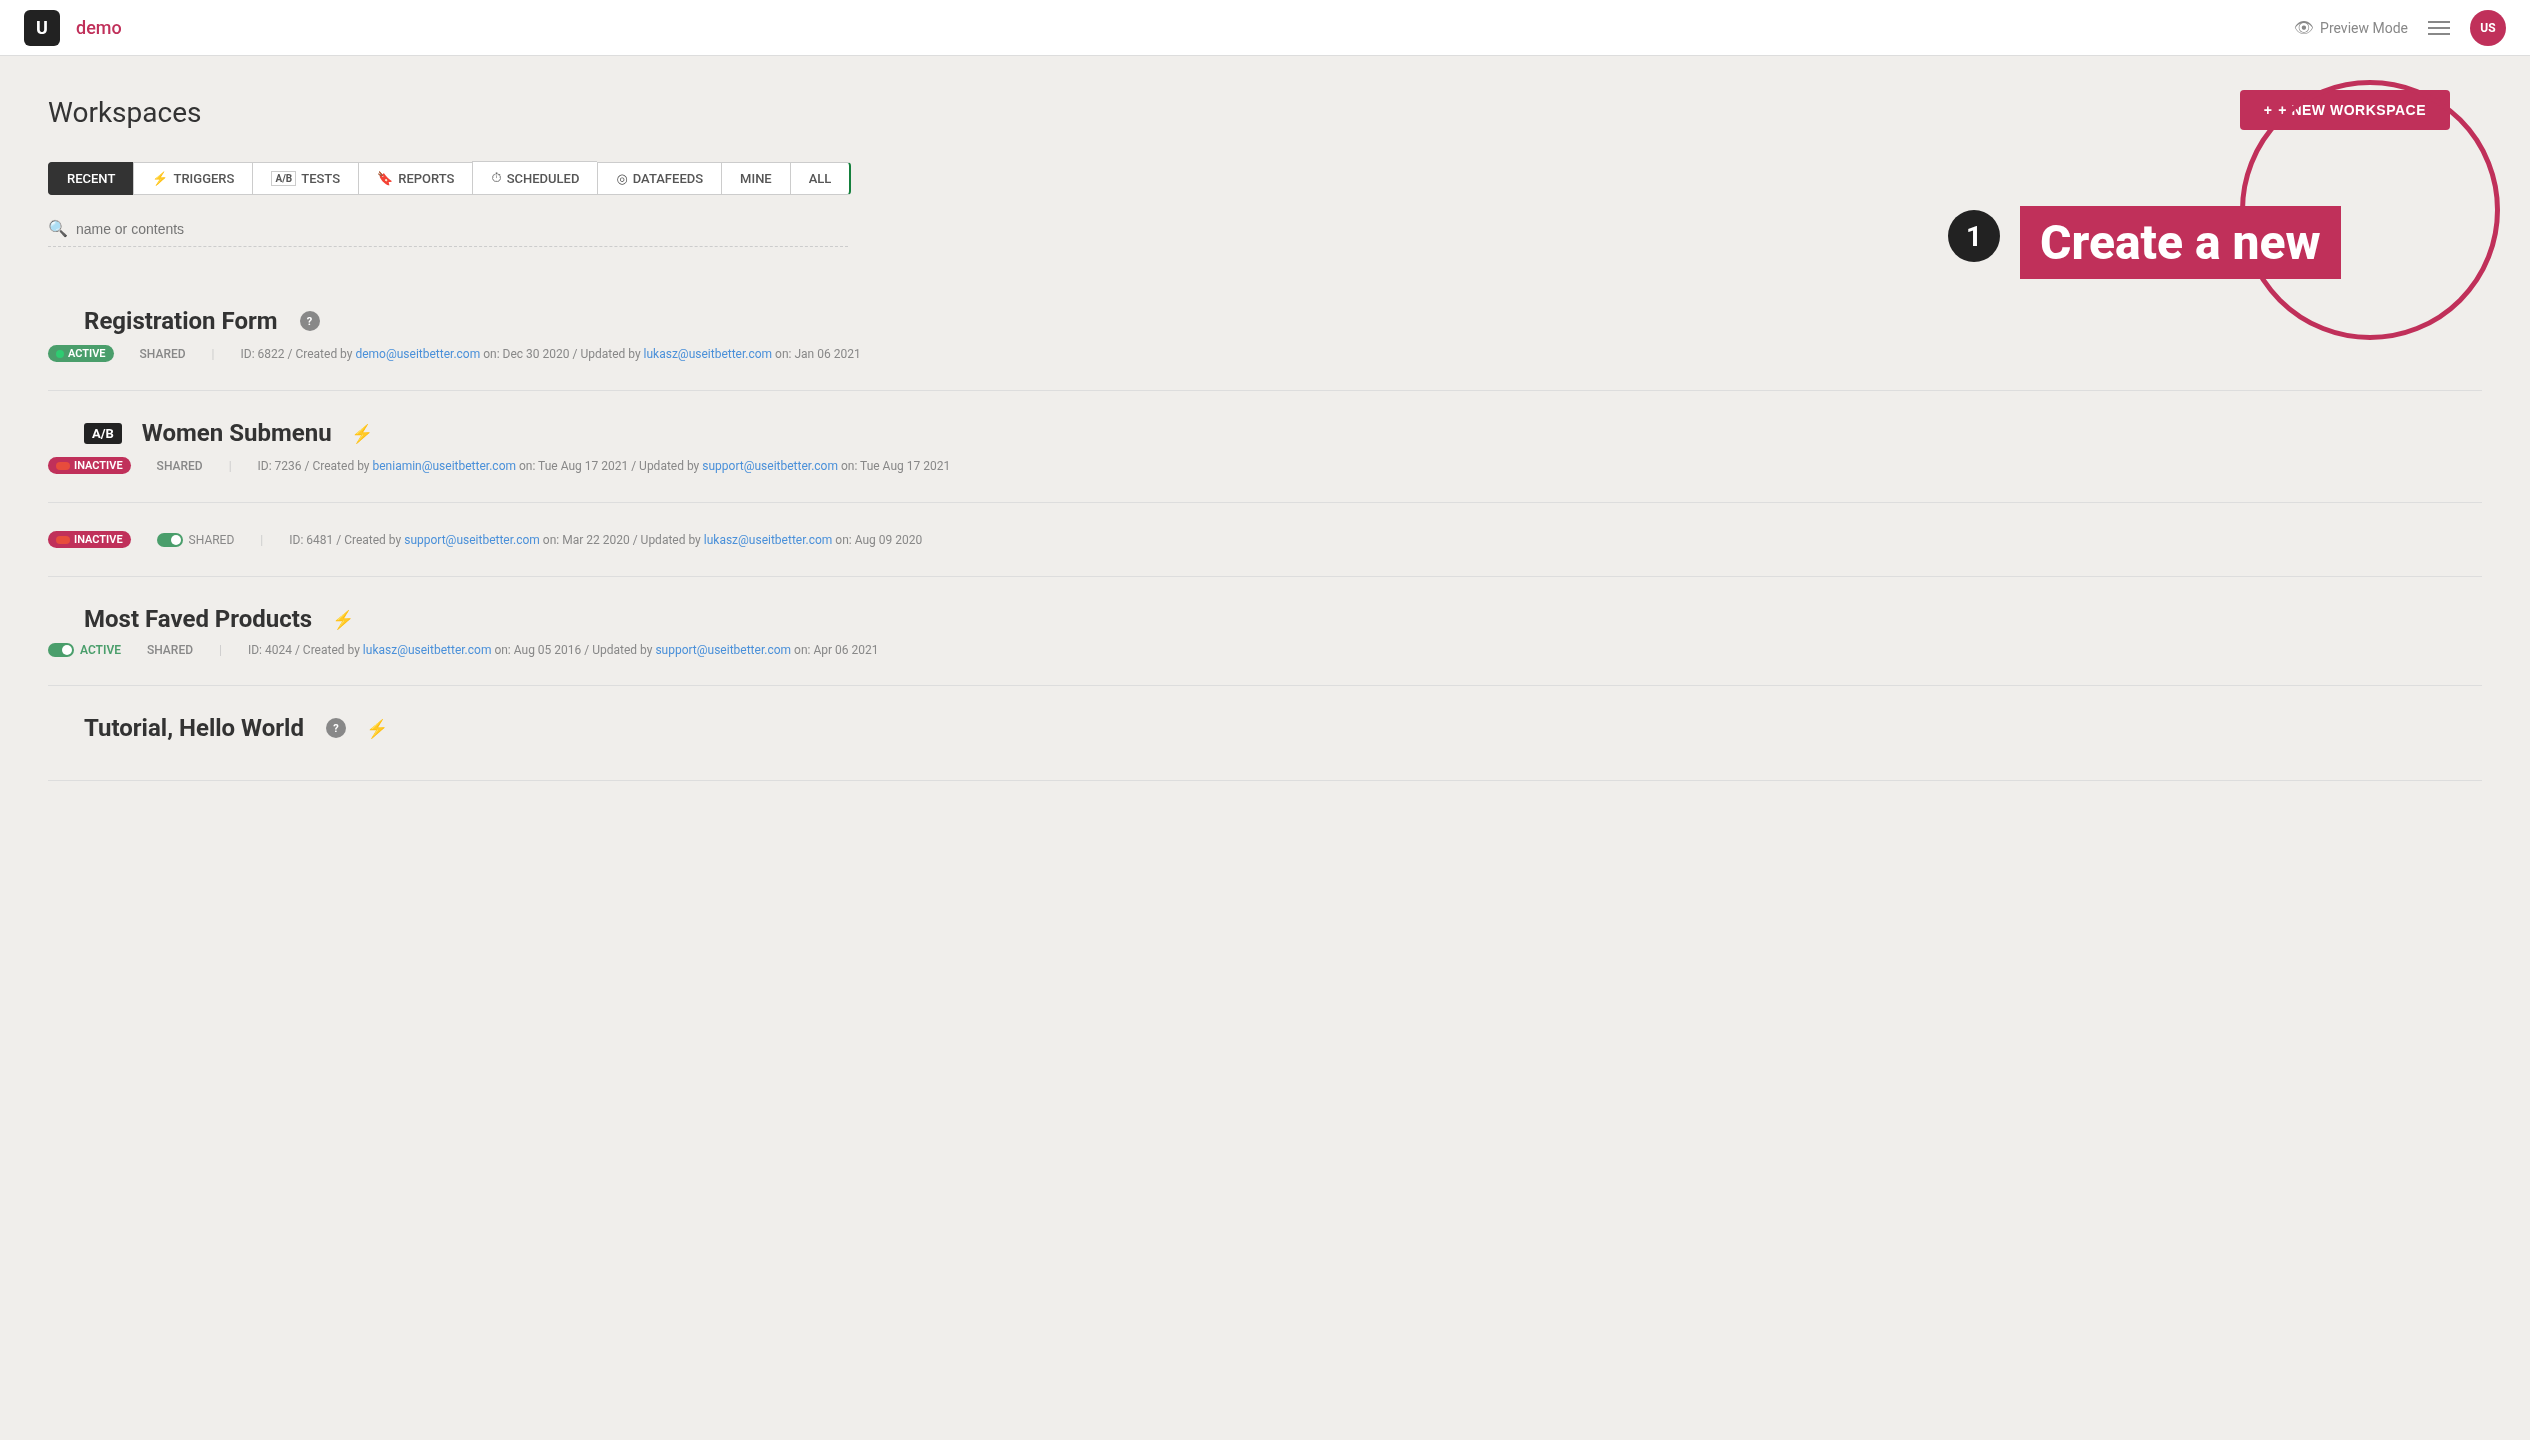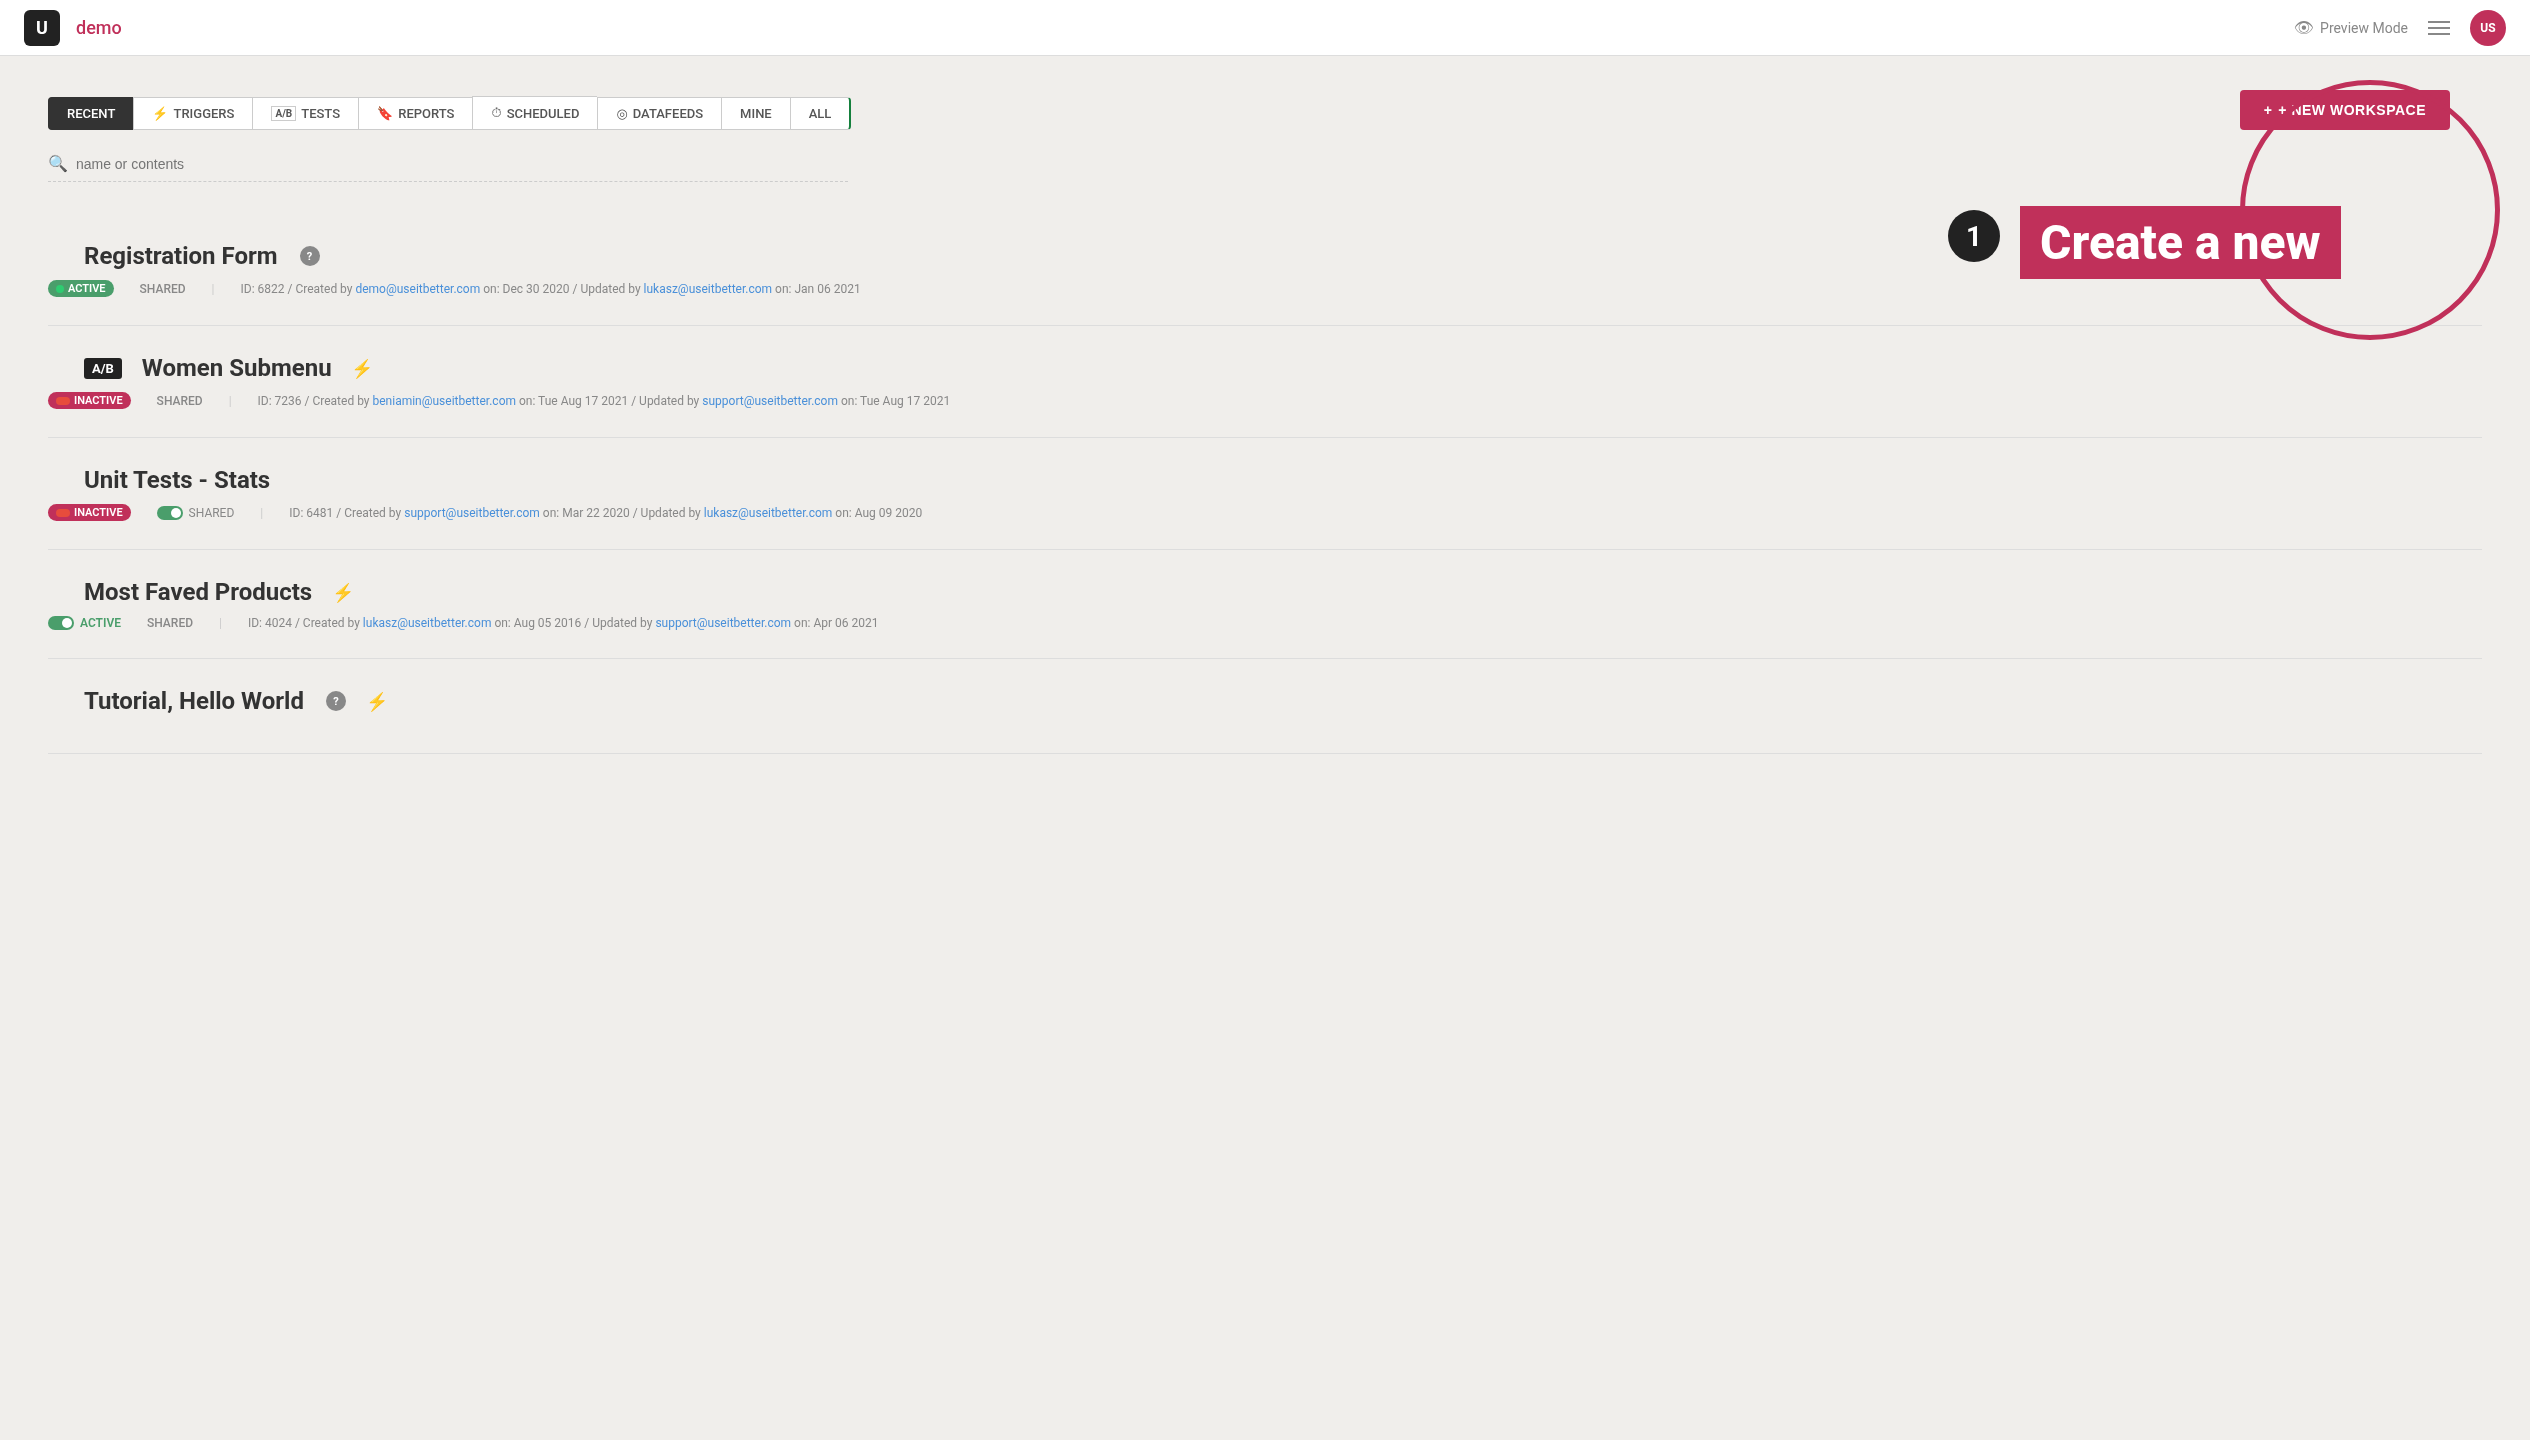--- a/index.html
+++ b/index.html
@@ -366,20 +366,21 @@
       <span></span>
       <span></span>
     </div>
     <div class="user-avatar">
       <span>US</span>
     </div>
   </div>
 </header>
 
 <main class="main">
+  <h1 class="page-title">Workspaces</h1>
 
   <nav class="tabs">
     <div class="tab active">RECENT</div>
     <div class="tab"><span>⚡</span> TRIGGERS</div>
     <div class="tab"><span style="font-size:10px;font-weight:bold;border:1px solid #ccc;padding:1px 3px;">A/B</span> TESTS</div>
     <div class="tab"><span>🔖</span> REPORTS</div>
     <div class="tab"><span>⏱</span> SCHEDULED</div>
     <div class="tab"><span>◎</span> DATAFEEDS</div>
     <div class="tab">MINE</div>
     <div class="tab">ALL</div>
@@ -411,23 +412,20 @@
     </div>
     <div class="workspace-meta">
       <span class="badge-inactive">INACTIVE</span>
       <span class="badge-shared">SHARED</span>
       <span class="separator">|</span>
       <span>ID: 7236 / Created by <span class="meta-link">beniamin@useitbetter.com</span> on: Tue Aug 17 2021 / Updated by <span class="meta-link">support@useitbetter.com</span> on: Tue Aug 17 2021</span>
     </div>
   </div>
 
   <div class="workspace-item">
-    <div class="workspace-item-header">
-      <span class="workspace-name">Unit Tests - Stats</span>
-    </div>
     <div class="workspace-meta">
       <span class="badge-inactive">INACTIVE</span>
       <span style="display:flex;align-items:center;gap:4px;font-size:12px;color:#888;">
         <span class="toggle-on"></span>
         SHARED
       </span>
       <span class="separator">|</span>
       <span>ID: 6481 / Created by <span class="meta-link">support@useitbetter.com</span> on: Mar 22 2020 / Updated by <span class="meta-link">lukasz@useitbetter.com</span> on: Aug 09 2020</span>
     </div>
   </div>

